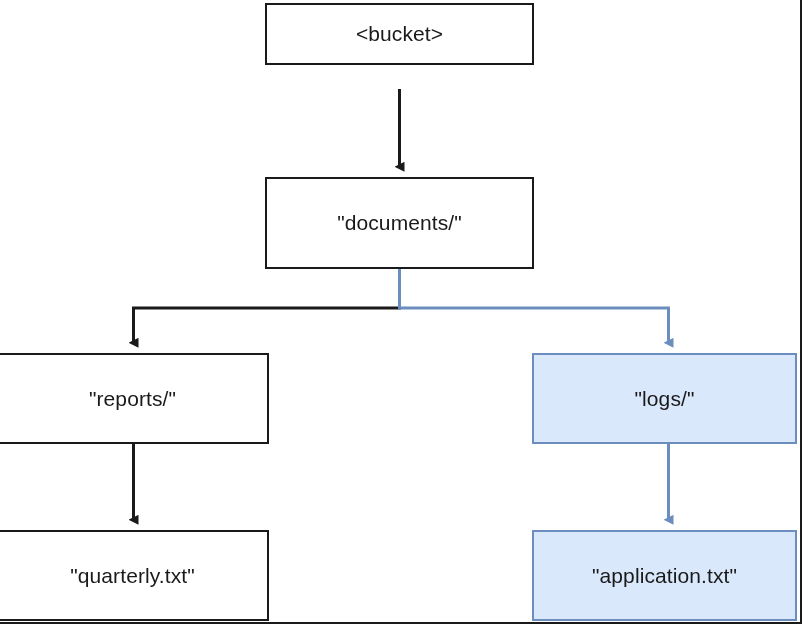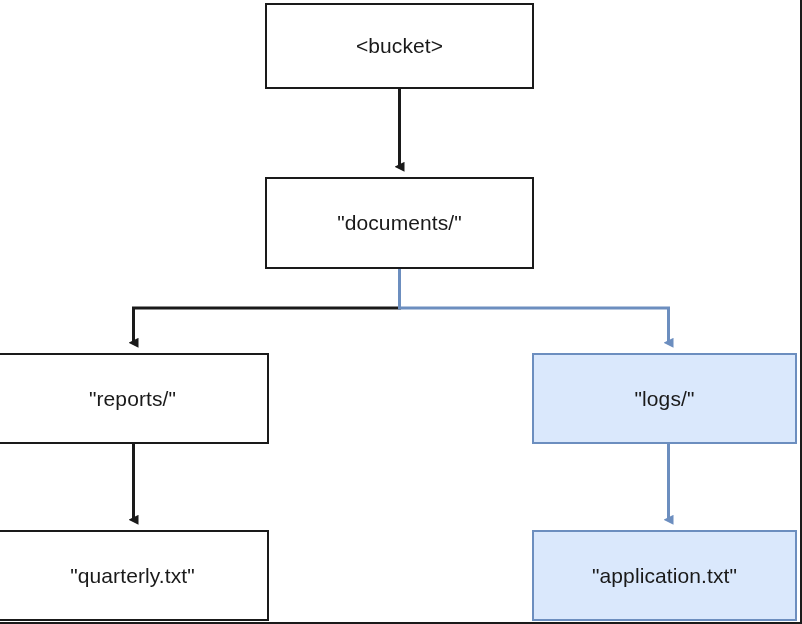--- a/index.html
+++ b/index.html
@@ -90,21 +90,21 @@
 
     <g>
       <path d="M 133.5 444 L 133.5 520" stroke="#1a1a1a" stroke-width="3" fill="none" marker-end="url(#arrow-black)"></path>
     </g>
 
     <g>
       <path d="M 668.5 444 L 668.5 520" stroke="#6c8ebf" stroke-width="3" fill="none" marker-end="url(#arrow-blue)"></path>
     </g>
   </svg>
 
-  <div class="node plain" style="left: 265px; top: 3px; width: 269px; height: 86px;">
+  <div class="node plain" style="left: 265px; top: 3px; width: 269px; height: 62px;">
     <span class="node-label">&lt;bucket&gt;</span>
   </div>
 
   <div class="node plain" style="left: 265px; top: 177px; width: 269px; height: 92px;">
     <span class="node-label">"documents/"</span>
   </div>
 
   <div class="node plain" style="left: -4px; top: 353px; width: 273px; height: 91px;">
     <span class="node-label">"reports/"</span>
   </div>

